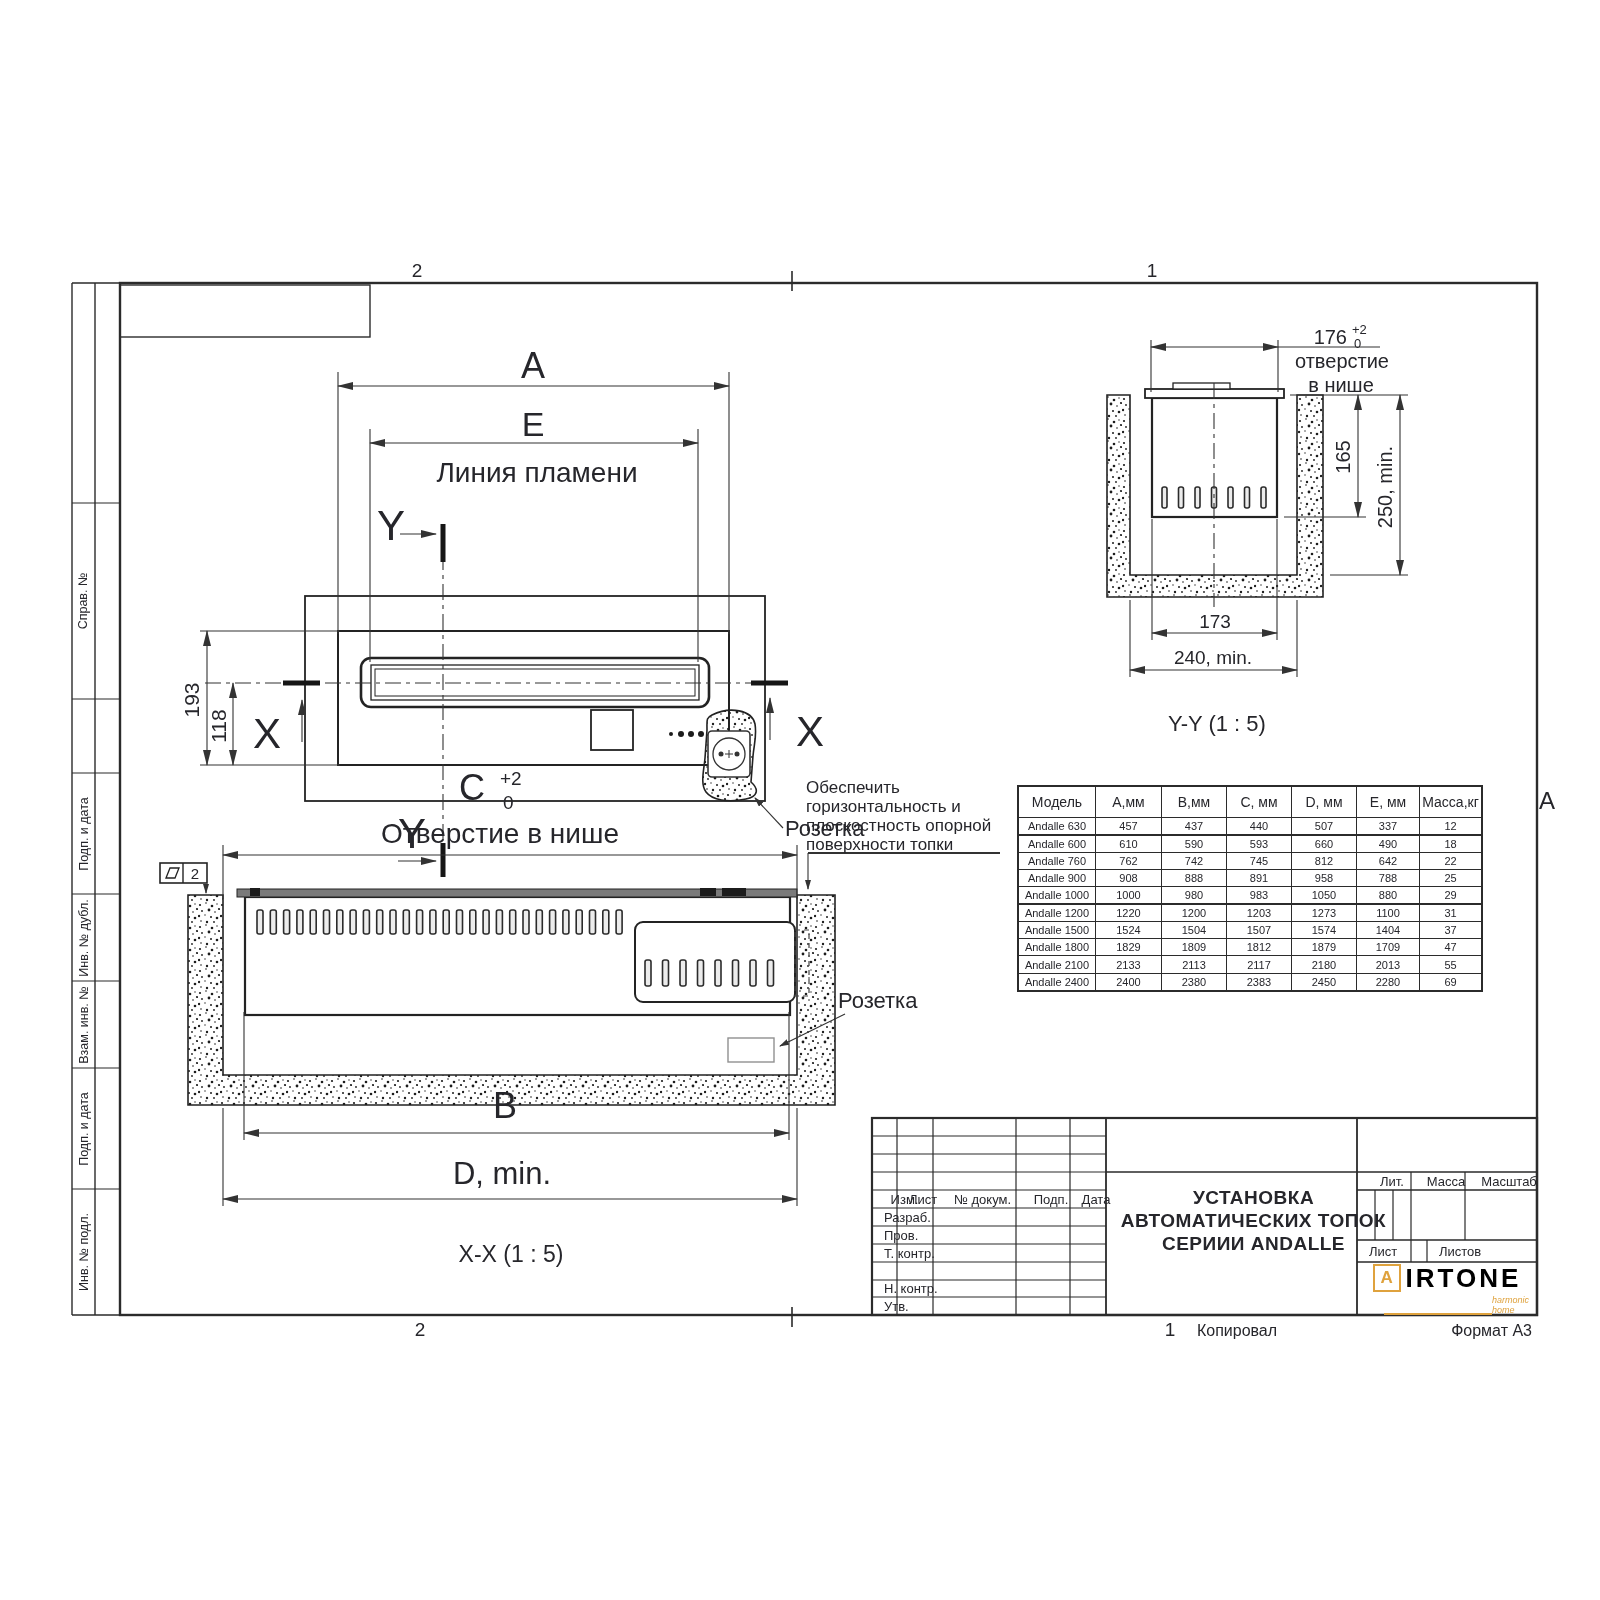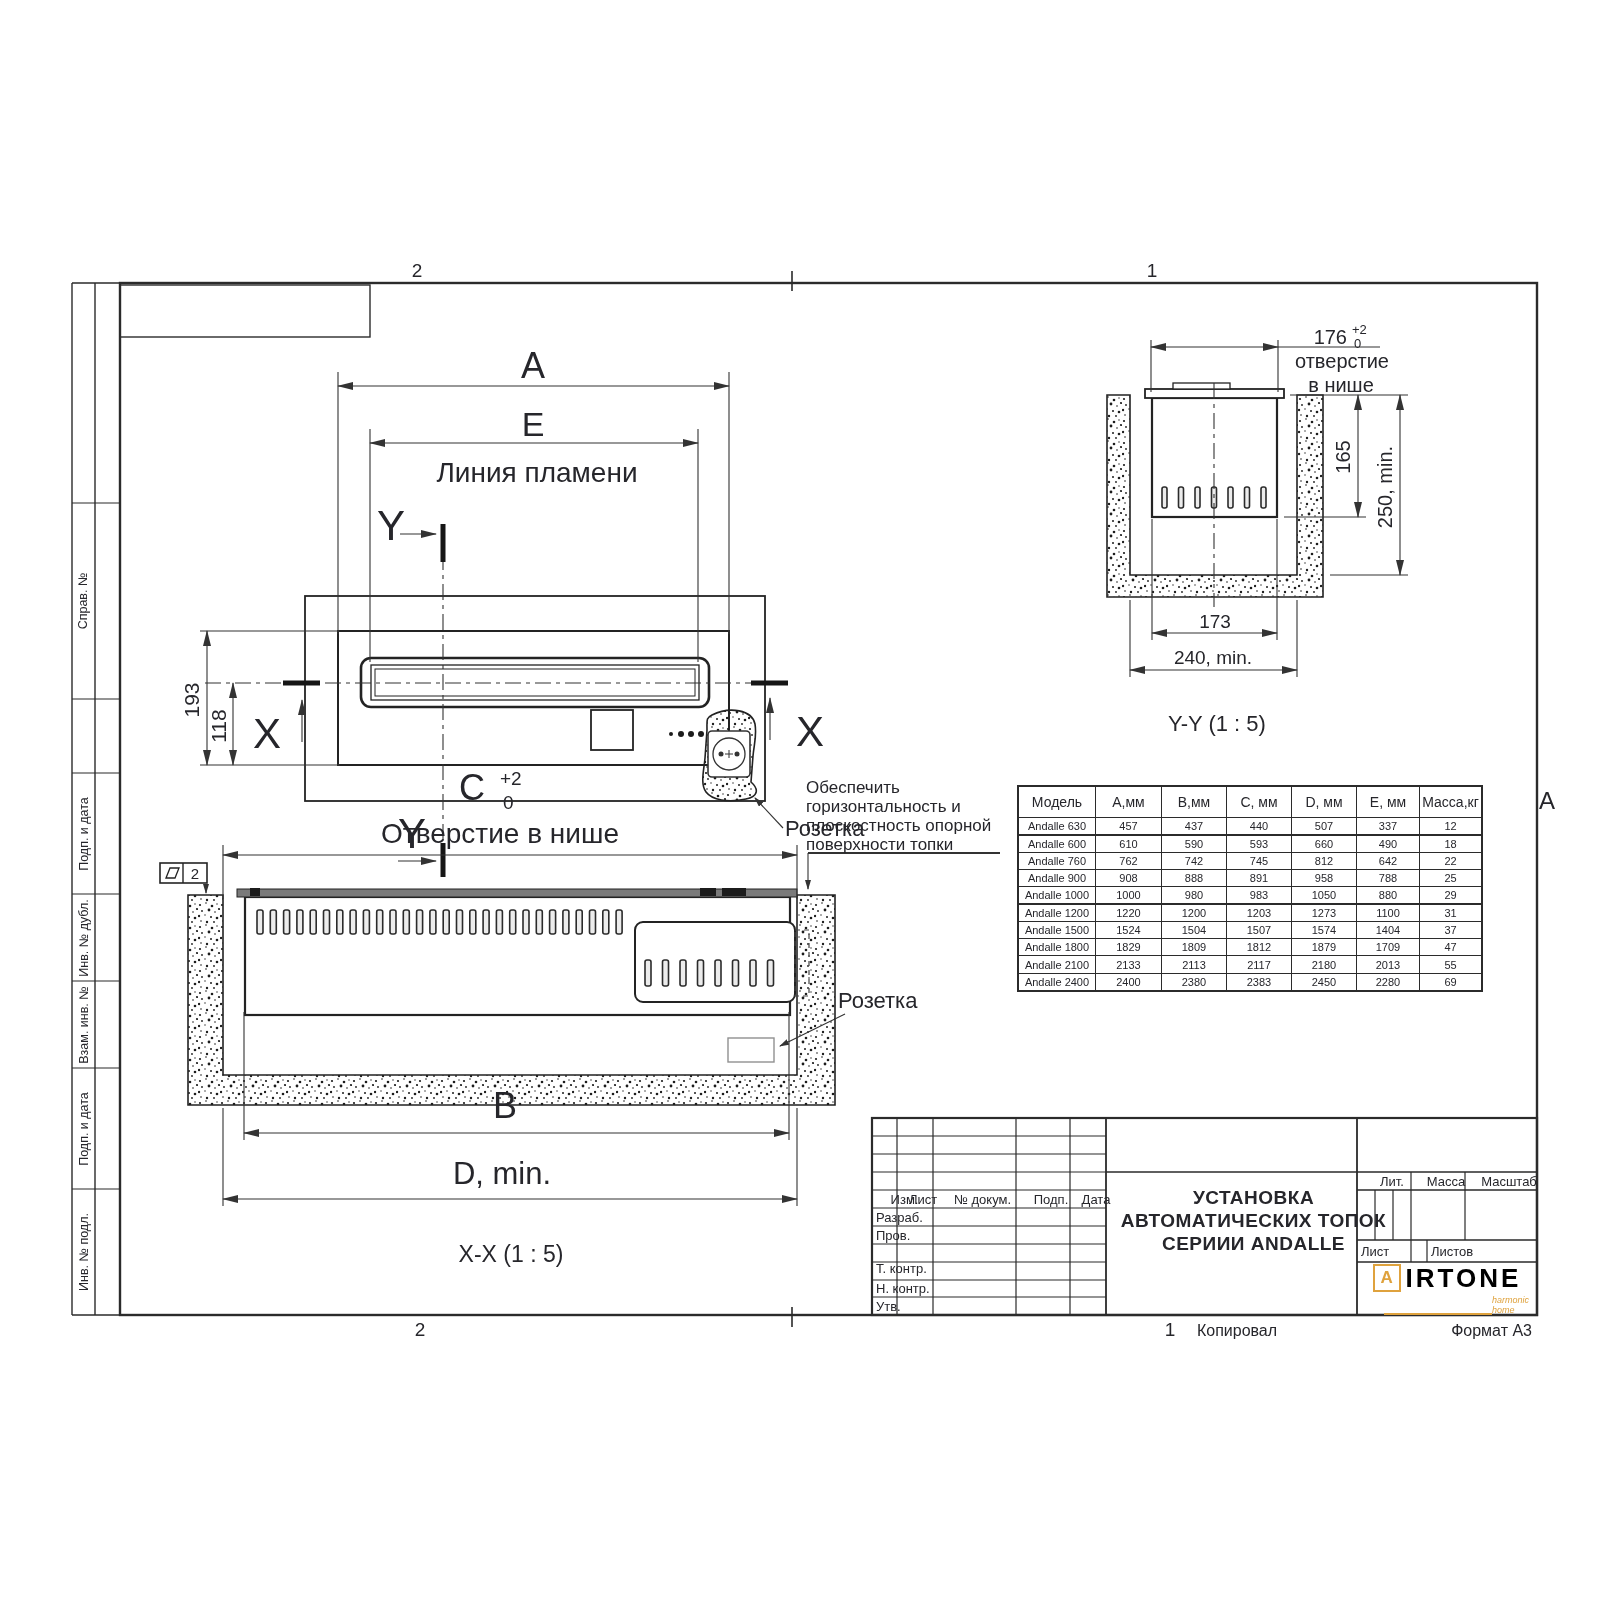--- a/index.html
+++ b/index.html
@@ -20,21 +20,21 @@
   .tr{display:grid;grid-template-columns:77px 66px 65px 65px 65px 63px 1fr;height:17.3px;}
   .tr.hd{height:30px;font-size:14px;}
   .tr>span{display:flex;align-items:center;justify-content:center;border-right:1px solid var(--line);
            border-top:1px solid var(--line);overflow:hidden;white-space:nowrap;}
   .tr.hd>span{border-top:none;}
   .tr:nth-child(2)>span{border-top:2px solid var(--line);}
   .tr:nth-child(6)>span{border-top:2px solid var(--line);}
   .tr>span:last-child{border-right:none;}
   
   .tbt{display:flex;align-items:center;justify-content:center;font-size:13px;white-space:nowrap;padding-left:16px;}
-  .tbt.lft{justify-content:flex-start;padding-left:4px;}
+  .tbt.lft{justify-content:flex-start;padding-left:12px;}
   .ttl{flex-direction:column;font-size:19px;font-weight:600;line-height:23px;letter-spacing:0.5px;}
   
   .logo{display:flex;flex-direction:column;align-items:center;justify-content:center;}
   .logo-top{display:flex;align-items:center;gap:5px;}
   .logo-a{width:24px;height:24px;border:2.5px solid var(--accent);color:var(--accent);
           display:flex;align-items:center;justify-content:center;font-weight:bold;font-size:17px;}
   .logo-word{font-size:26px;font-weight:bold;letter-spacing:3px;color:#000000;}
   .logo-sub{width:152px;display:flex;flex-direction:row;align-items:flex-end;margin-left:26px;}
   .logo-rule{width:100%;height:2px;background:var(--accent);}
   .logo-tag{font-size:9px;color:var(--accent);font-style:italic;margin-top:1px;}
@@ -403,21 +403,21 @@
       </div>
 </div>
 
 <div class="abs tbt" style="left:872px;top:1190px;width:25px;height:18px;margin-left:12px;">Изм.</div>
 <div class="abs tbt" style="left:897px;top:1190px;width:36px;height:18px;">Лист</div>
 <div class="abs tbt" style="left:933px;top:1190px;width:83px;height:18px;">№ докум.</div>
 <div class="abs tbt" style="left:1016px;top:1190px;width:54px;height:18px;">Подп.</div>
 <div class="abs tbt" style="left:1070px;top:1190px;width:36px;height:18px;">Дата</div>
 <div class="abs tbt lft" style="left:872px;top:1208px;width:80px;height:18px;">Разраб.</div>
 <div class="abs tbt lft" style="left:872px;top:1226px;width:80px;height:18px;">Пров.</div>
-<div class="abs tbt lft" style="left:872px;top:1244px;width:80px;height:18px;margin-top:15px;">Т. контр.</div>
+<div class="abs tbt lft" style="left:872px;top:1244px;width:80px;height:18px;">Т. контр.</div>
 <div class="abs tbt lft" style="left:872px;top:1280px;width:80px;height:17px;">Н. контр.</div>
 <div class="abs tbt lft" style="left:872px;top:1297px;width:80px;height:18px;">Утв.</div>
 <div class="abs tbt ttl" style="left:1106px;top:1177px;width:279px;height:86px;">
   <span>УСТАНОВКА</span>
   <span>АВТОМАТИЧЕСКИХ ТОПОК</span>
   <span>СЕРИИИ ANDALLE</span>
 </div>
 <div class="abs tbt" style="left:1357px;top:1172px;width:54px;height:18px;">Лит.</div>
 <div class="abs tbt" style="left:1411px;top:1172px;width:54px;height:18px;">Масса</div>
 <div class="abs tbt" style="left:1465px;top:1172px;width:72px;height:18px;">Масштаб</div>

